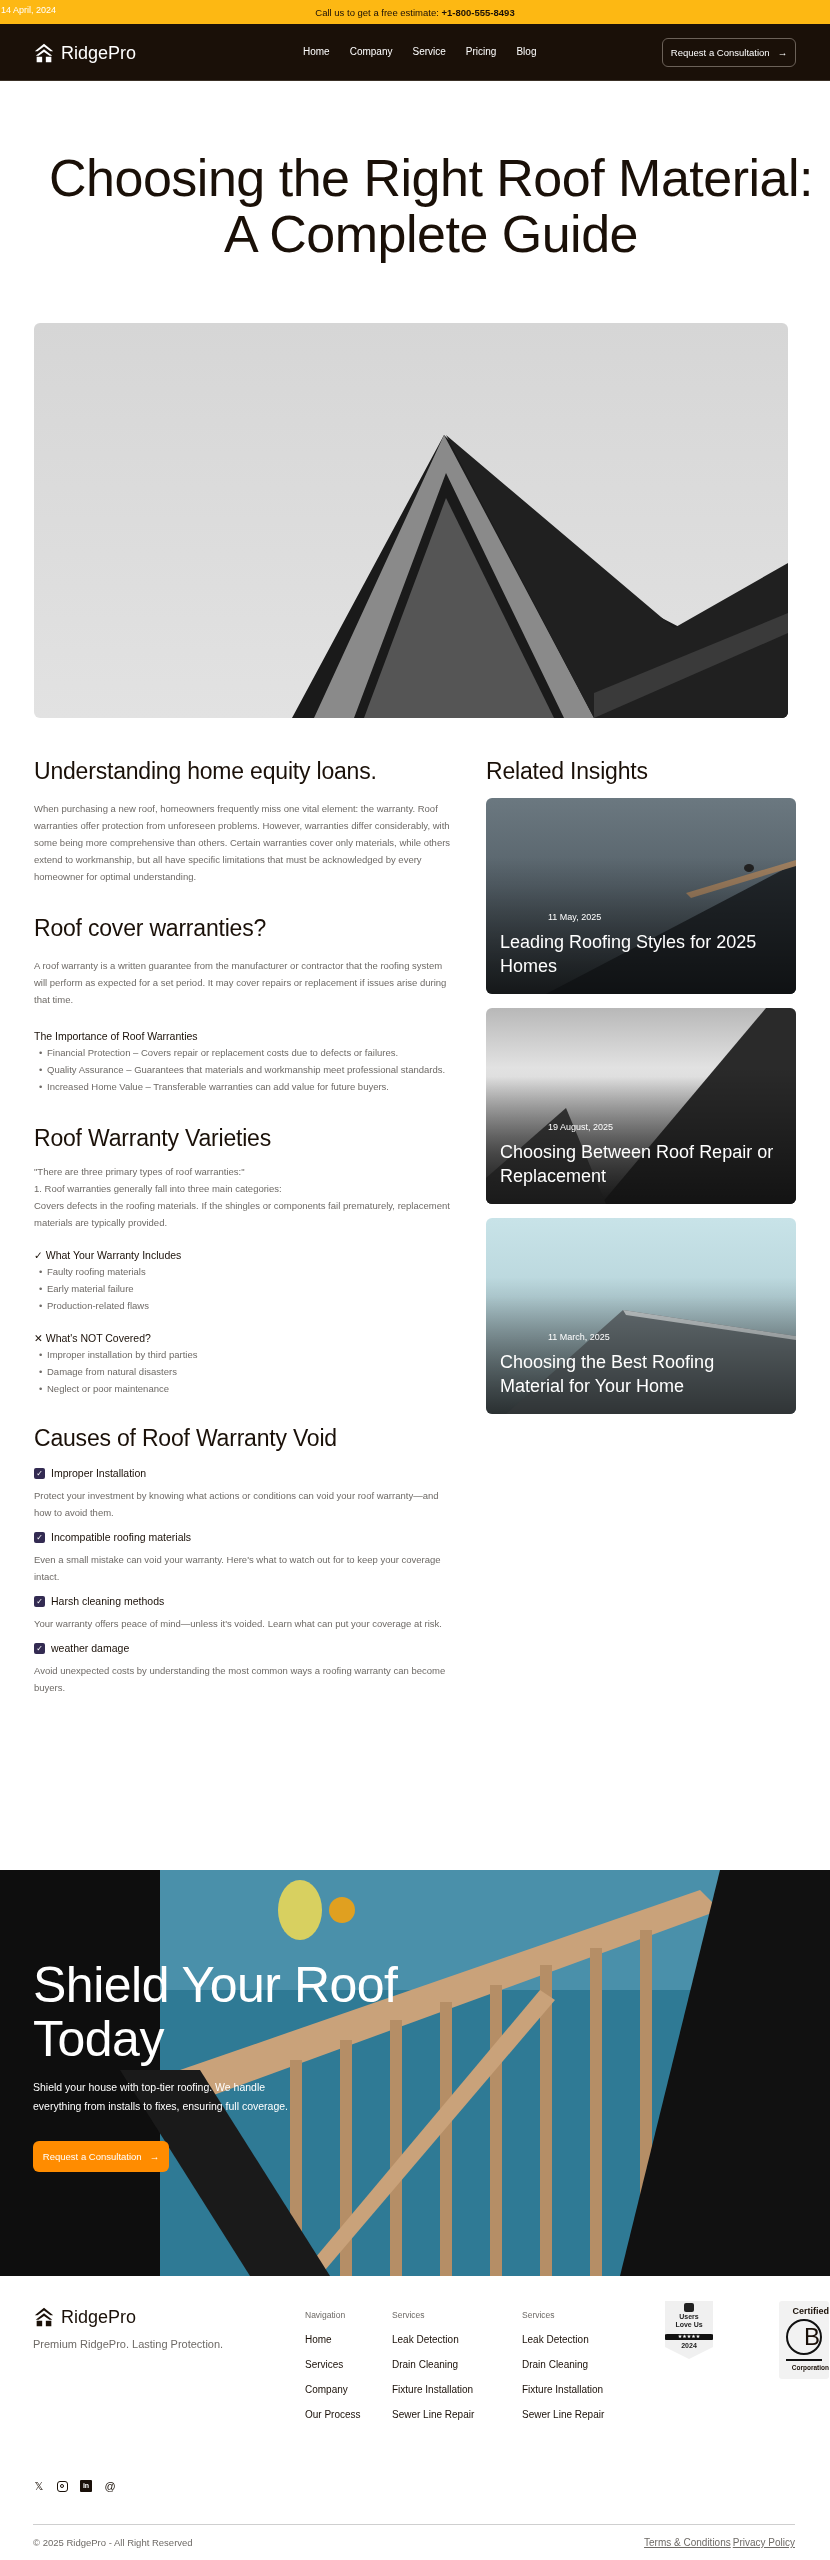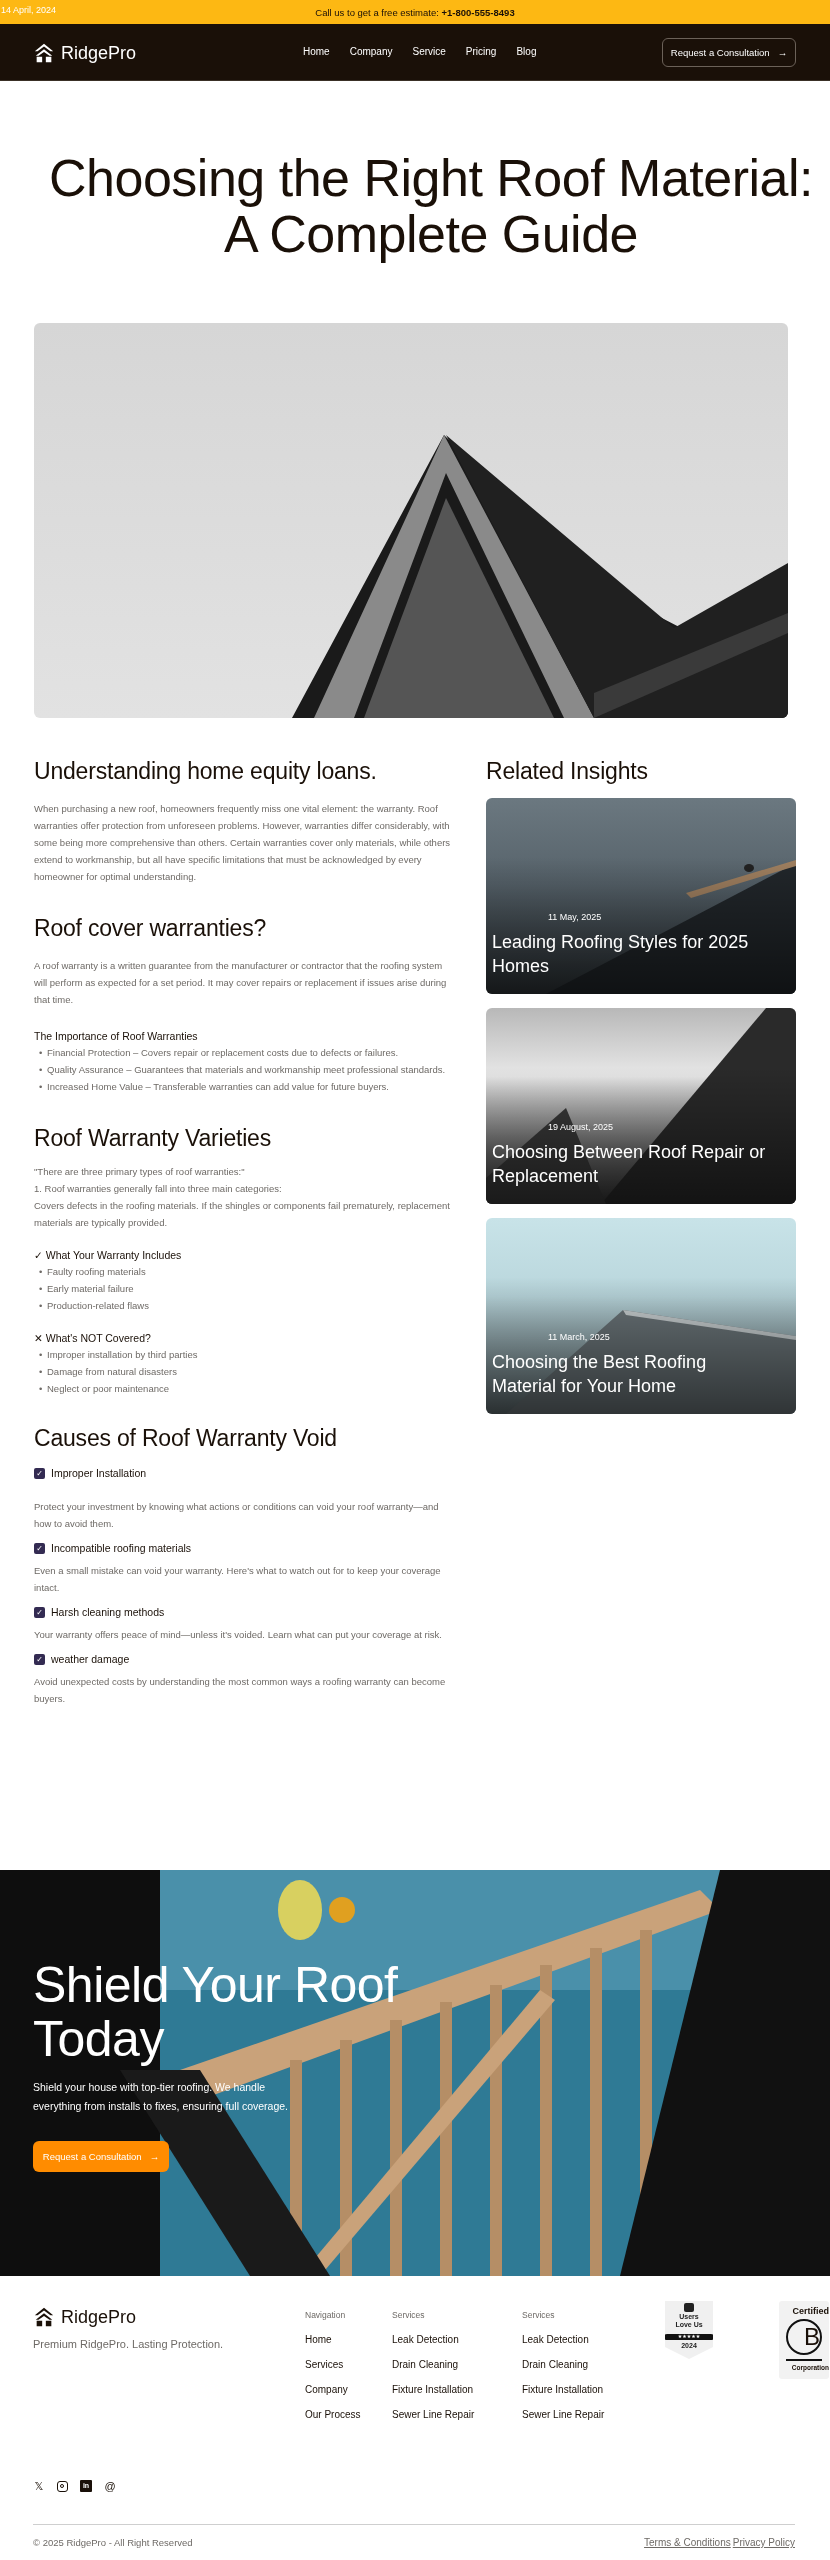--- a/index.html
+++ b/index.html
@@ -22,21 +22,21 @@
 .h4{font-size:10.5px;color:#1a1008;margin-top:14px;}
 ul.bul{list-style:none;margin-top:2px;}
 ul.bul li{font-size:9.5px;line-height:17px;color:#6e6a66;padding-left:13px;position:relative;}
 ul.bul li:before{content:"•";position:absolute;left:5px;color:#6e6a66;}
 .chk{display:flex;align-items:center;gap:6px;font-size:10.5px;color:#1a1008;}
 .cb{width:11px;height:11px;border-radius:2px;background:#332b52;color:#fff;font-size:8px;line-height:11px;text-align:center;}
 .sidebar{position:absolute;left:486px;top:756px;width:310px;}
 .card{position:relative;width:310px;height:196px;border-radius:6px;overflow:hidden;margin-top:14px;}
 .card .ov{position:absolute;left:0;right:0;bottom:0;height:70%;background:linear-gradient(180deg,rgba(0,0,0,0),rgba(0,0,0,0.55));}
 .card .date{position:absolute;left:14px;font-size:9px;color:#fff;margin-left:48px;}
-.card .title{position:absolute;left:6px;width:280px;font-size:18px;line-height:24px;color:#fff;}
+.card .title{position:absolute;left:14px;width:280px;font-size:18px;line-height:24px;color:#fff;}
 .cta{position:absolute;left:0;top:1870px;width:830px;height:406px;overflow:hidden;background:#0e0e0e;}
 .cta-title{position:absolute;left:33px;top:88px;font-size:50px;line-height:54px;color:#fff;letter-spacing:-0.5px;}
 .cta-text{position:absolute;left:33px;top:208px;width:280px;font-size:10.5px;line-height:19px;color:#fff;}
 .cta-btn{position:absolute;left:33px;top:271px;width:136px;height:31px;border-radius:6px;background:#ff8c00;color:#fff;font-size:9.5px;display:flex;align-items:center;justify-content:center;gap:8px;}
 .footer{position:absolute;left:0;top:2276px;width:830px;height:284px;}
 .flogo{position:absolute;left:33px;top:30px;display:flex;align-items:center;gap:6px;font-size:18px;color:#1a1008;}
 .ftag{position:absolute;left:33px;top:62px;font-size:11px;color:#6e6a66;}
 .fcol{position:absolute;top:34px;}
 .fcol .hd{font-size:8.5px;color:#6e6a66;}
 .fcol .it{font-size:10px;color:#1a1008;margin-top:14px;}
@@ -117,21 +117,21 @@
     <li>Improper installation by third parties</li>
     <li>Damage from natural disasters</li>
     <li>Neglect or poor maintenance</li>
   </ul>
 
   <h2 class="h2" style="margin-top:26px;">Causes of Roof Warranty Void</h2>
   <div class="chk" style="margin-top:14px;">
       <span class="cb">✓</span>
       <span>Improper Installation</span>
     </div>
-  <p class="p" style="margin-top:19px;">Protect your investment by knowing what actions or conditions can void your roof warranty—and how to avoid them.</p>
+  <p class="p" style="margin-top:8px;">Protect your investment by knowing what actions or conditions can void your roof warranty—and how to avoid them.</p>
   <div class="chk" style="margin-top:10px;">
       <span class="cb">✓</span>
       <span>Incompatible roofing materials</span>
     </div>
   <p class="p" style="margin-top:8px;">Even a small mistake can void your warranty. Here's what to watch out for to keep your coverage intact.</p>
   <div class="chk" style="margin-top:10px;">
       <span class="cb">✓</span>
       <span>Harsh cleaning methods</span>
     </div>
   <p class="p" style="margin-top:8px;">Your warranty offers peace of mind—unless it's voided. Learn what can put your coverage at risk.</p>

